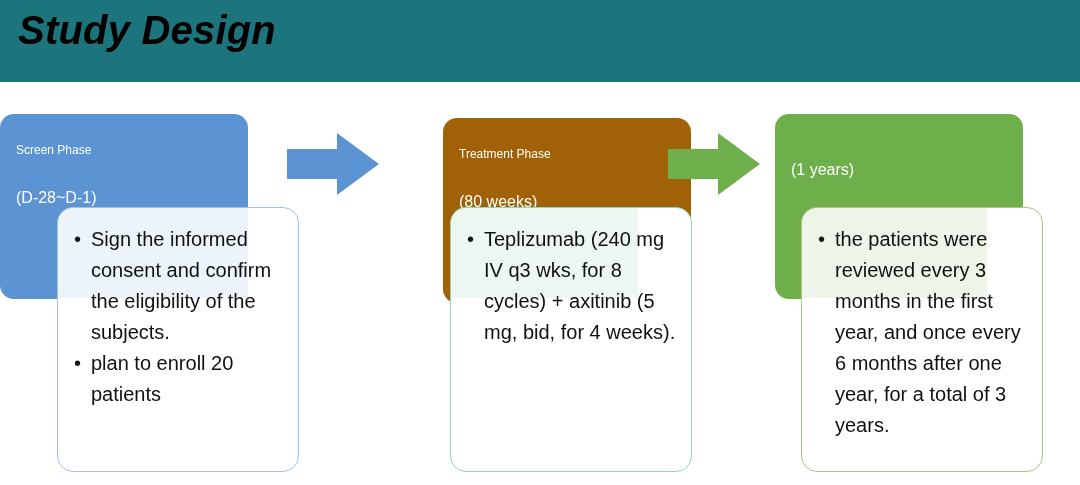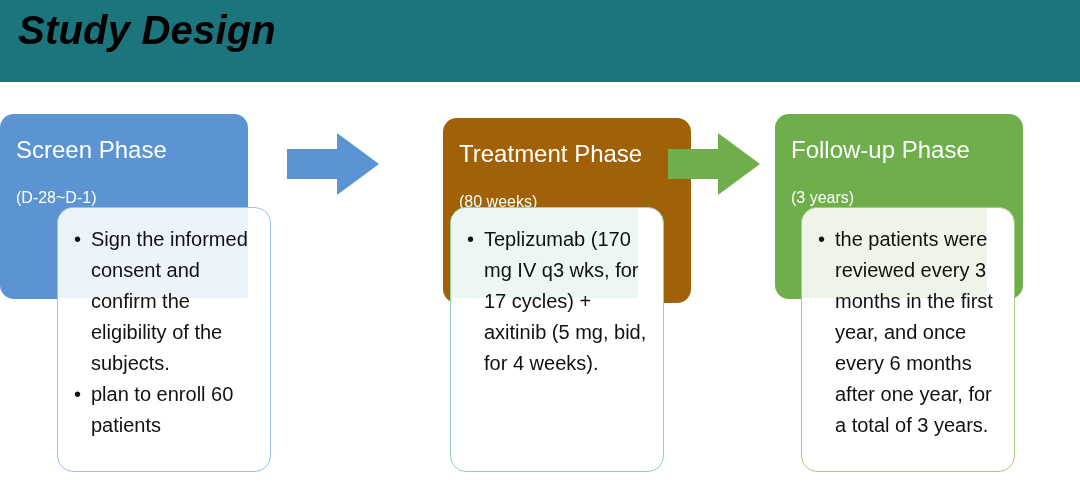--- a/index.html
+++ b/index.html
@@ -45,21 +45,21 @@
   
   .phase-block {
     position: absolute;
     width: 248px;
     height: 185px;
     border-radius: 14px;
     box-sizing: border-box;
     padding: 22px 0 0 16px;
   }
   .phase-title {
-    font-size: 24px;
+    font-size: 12px;
     color: #ffffff;
     line-height: 28px;
     white-space: nowrap;
   }
   .phase-sub {
     margin-top: 20px;
     font-size: 16px;
     color: #ffffff;
     line-height: 28px;
     white-space: nowrap;
@@ -76,21 +76,21 @@
     width: 92px;
     height: 62px;
   }
   #arrow-screen-to-treatment { left: 287px; }
   #arrow-treatment-to-followup { left: 668px; }
   .arrow svg { display: block; width: 100%; height: 100%; }
 
   
   .callout {
     position: absolute;
-    width: 214px;
+    width: 242px;
     height: 265px;
     border-radius: 16px;
     background: #ffffff;
     box-sizing: border-box;
     padding: 16px 14px 10px 14px;
   }
   #callout-screen    { left: 57px;  top: 207px; border: 1px solid #9DC3E6; }
   #callout-treatment { left: 450px; top: 207px; border: 1px solid #8FD6B4; }
   #callout-followup  { left: 801px; top: 207px; border: 1px solid #A9C97F; }
 
@@ -157,34 +157,33 @@
     <div class="phase-sub">(80 weeks)</div>
   </div>
 
   <div id="arrow-treatment-to-followup" class="arrow">
     <svg viewBox="0 0 92 62" preserveAspectRatio="none" aria-hidden="true">
       <polygon points="0,16 50,16 50,0 92,31 50,62 50,46 0,46" fill="#6FAF4B"></polygon>
     </svg>
   </div>
 
   <div id="phase-block-followup" class="phase-block">
-    <div class="phase-title">Follow-up Phase</div>
-    <div class="phase-sub">(3 years)</div>
+    <div class="phase-sub">(1 years)</div>
   </div>
 
   <div id="callout-screen" class="callout">
     <ul class="bullet-list">
       <li class="bullet-item">Sign the informed consent and confirm the eligibility of the subjects.</li>
-      <li class="bullet-item">plan to enroll 60 patients</li>
+      <li class="bullet-item">plan to enroll 20 patients</li>
     </ul>
   </div>
 
   <div id="callout-treatment" class="callout">
     <ul class="bullet-list">
-      <li class="bullet-item">Teplizumab (170 mg IV q3 wks,  for 17 cycles) + axitinib (5 mg, bid, for 4 weeks).</li>
+      <li class="bullet-item">Teplizumab (240 mg IV q3 wks,  for 8 cycles) + axitinib (5 mg, bid, for 4 weeks).</li>
     </ul>
   </div>
 
   <div id="callout-followup" class="callout">
     <ul class="bullet-list">
       <li class="bullet-item">the patients were reviewed every 3 months in the first year, and once every 6 months after one year, for a total of 3 years.</li>
     </ul>
   </div>
 
 </div>

